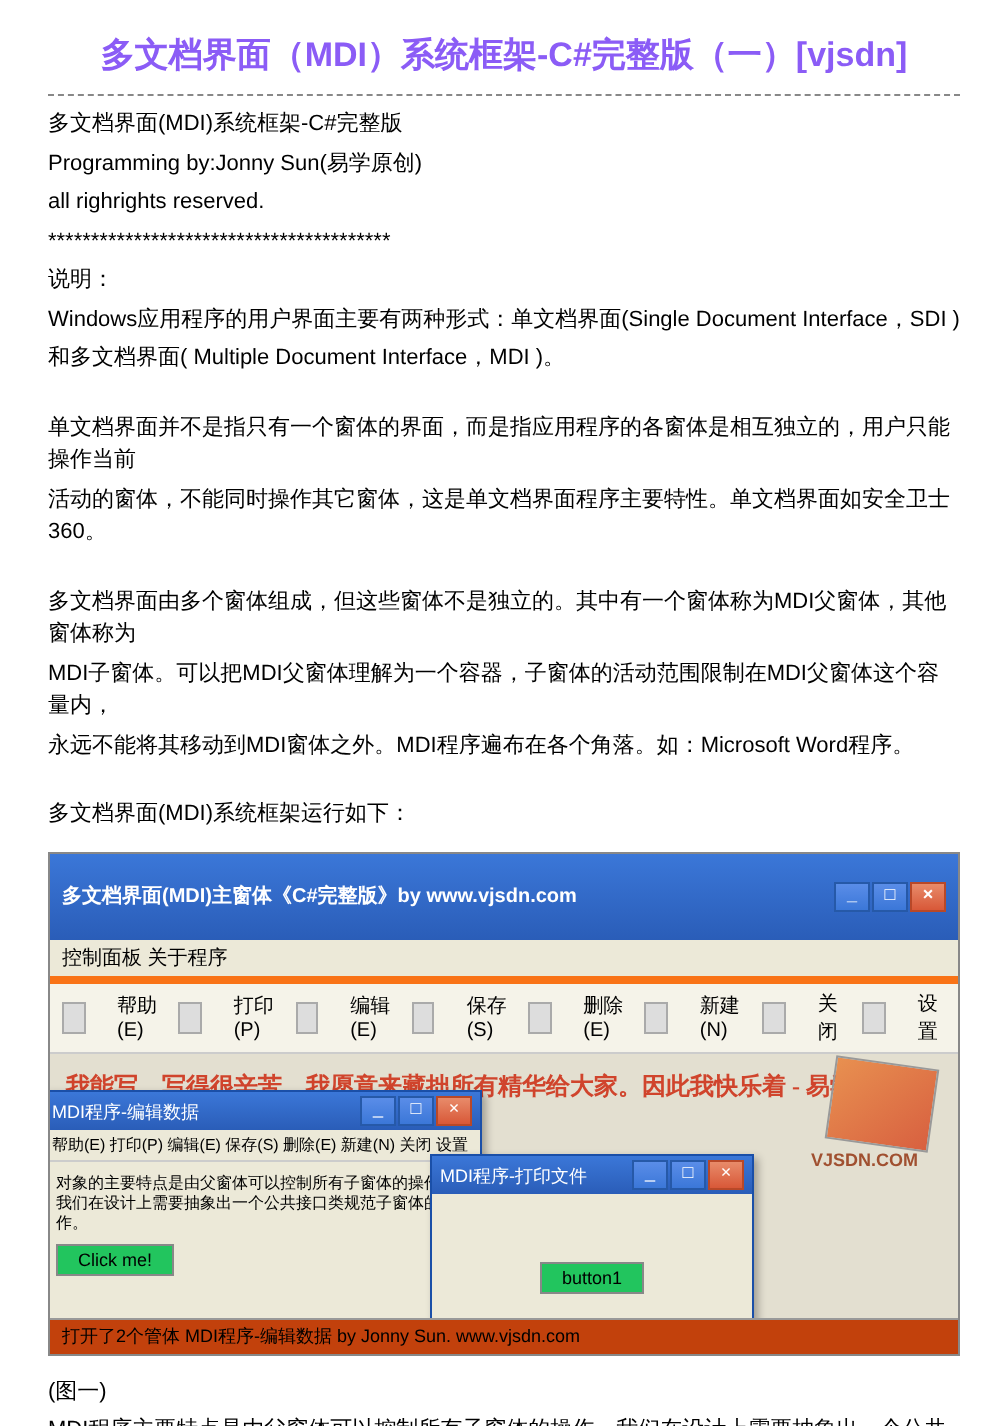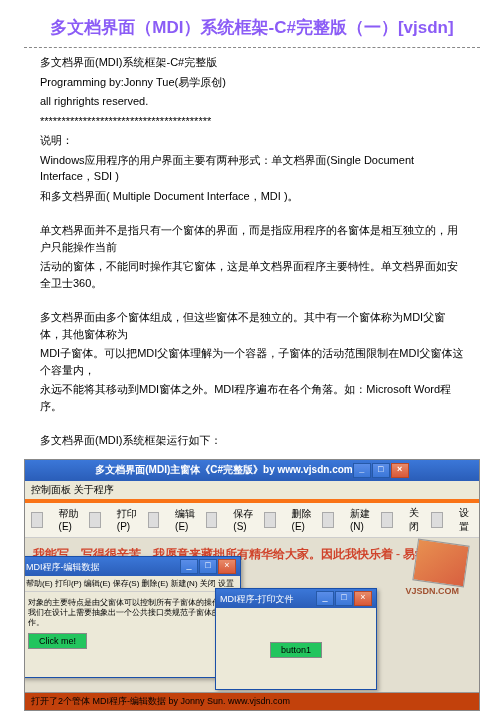--- a/index.html
+++ b/index.html
@@ -19,40 +19,40 @@
     color: #8b5cf6;
     margin: 4px 0 8px 0;
     font-family: "SimHei", "Microsoft YaHei", sans-serif;
   }
   .hr-dashed {
     border: none;
     border-top: 1px dashed #888;
     margin: 6px 0;
   }
   p {
-    margin: 3px 16px;
+    margin: 3px 0;
     line-height: 1.5;
   }
   .screenshot-block {
     margin: 10px 0;
     background: #e3dfd0;
     border: 1px solid #888;
     position: relative;
     height: 250px;
     overflow: hidden;
     font-size: 9px;
   }
   .win-titlebar {
     background: linear-gradient(to bottom, #3b77d8, #2a5db8);
     color: #fff;
     font-weight: bold;
-    padding: 3px 6px;
+    padding: 14px 6px;
     font-size: 10px;
     display: flex;
-    justify-content: center;
+    justify-content: space-between;
     align-items: center;
   }
   .win-controls {
     display: flex;
     gap: 1px;
   }
   .win-control {
     width: 16px;
     height: 13px;
     background: linear-gradient(to bottom, #5a8de8, #3b77d8);
@@ -174,21 +174,21 @@
 </head>
 <body>
 
 
 
 <h1>多文档界面（MDI）系统框架-C#完整版（一）[vjsdn]</h1>
 
 <hr class="hr-dashed">
 
 <p>多文档界面(MDI)系统框架-C#完整版</p>
-<p>Programming by:Jonny Tue(易学原创)</p>
+<p>Programming by:Jonny Sun(易学原创)</p>
 <p>all righrights reserved.</p>
 <p>****************************************</p>
 
 <p>说明：</p>
 
 <p>Windows应用程序的用户界面主要有两种形式：单文档界面(Single Document Interface，SDI )</p>
 <p>和多文档界面( Multiple Document Interface，MDI )。</p>
 <br>
 <p>单文档界面并不是指只有一个窗体的界面，而是指应用程序的各窗体是相互独立的，用户只能操作当前</p>
 <p>活动的窗体，不能同时操作其它窗体，这是单文档界面程序主要特性。单文档界面如安全卫士360。</p>

